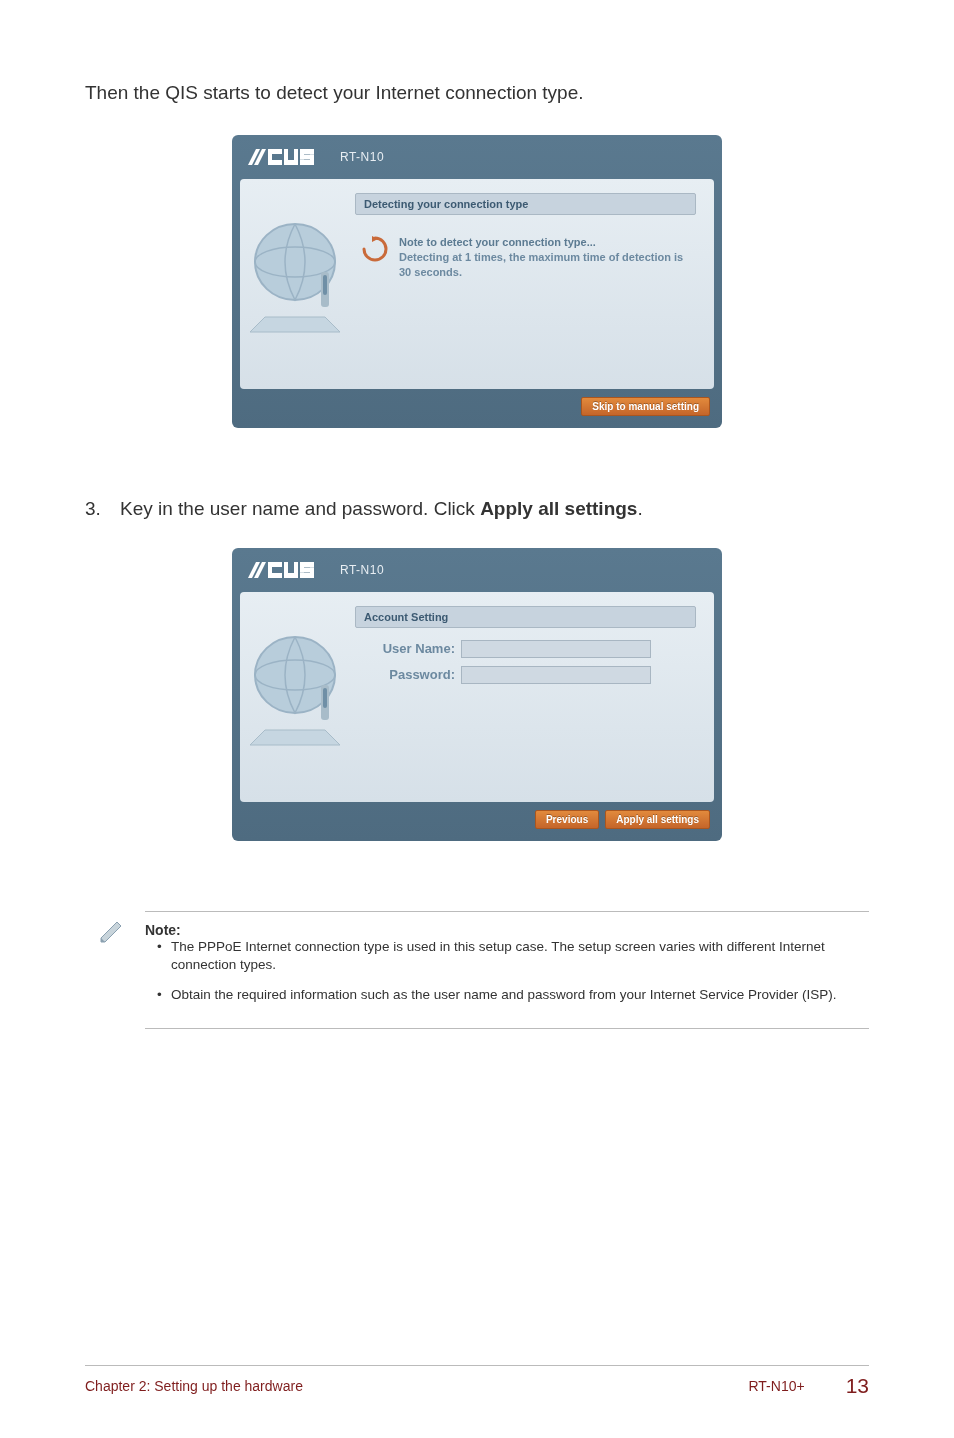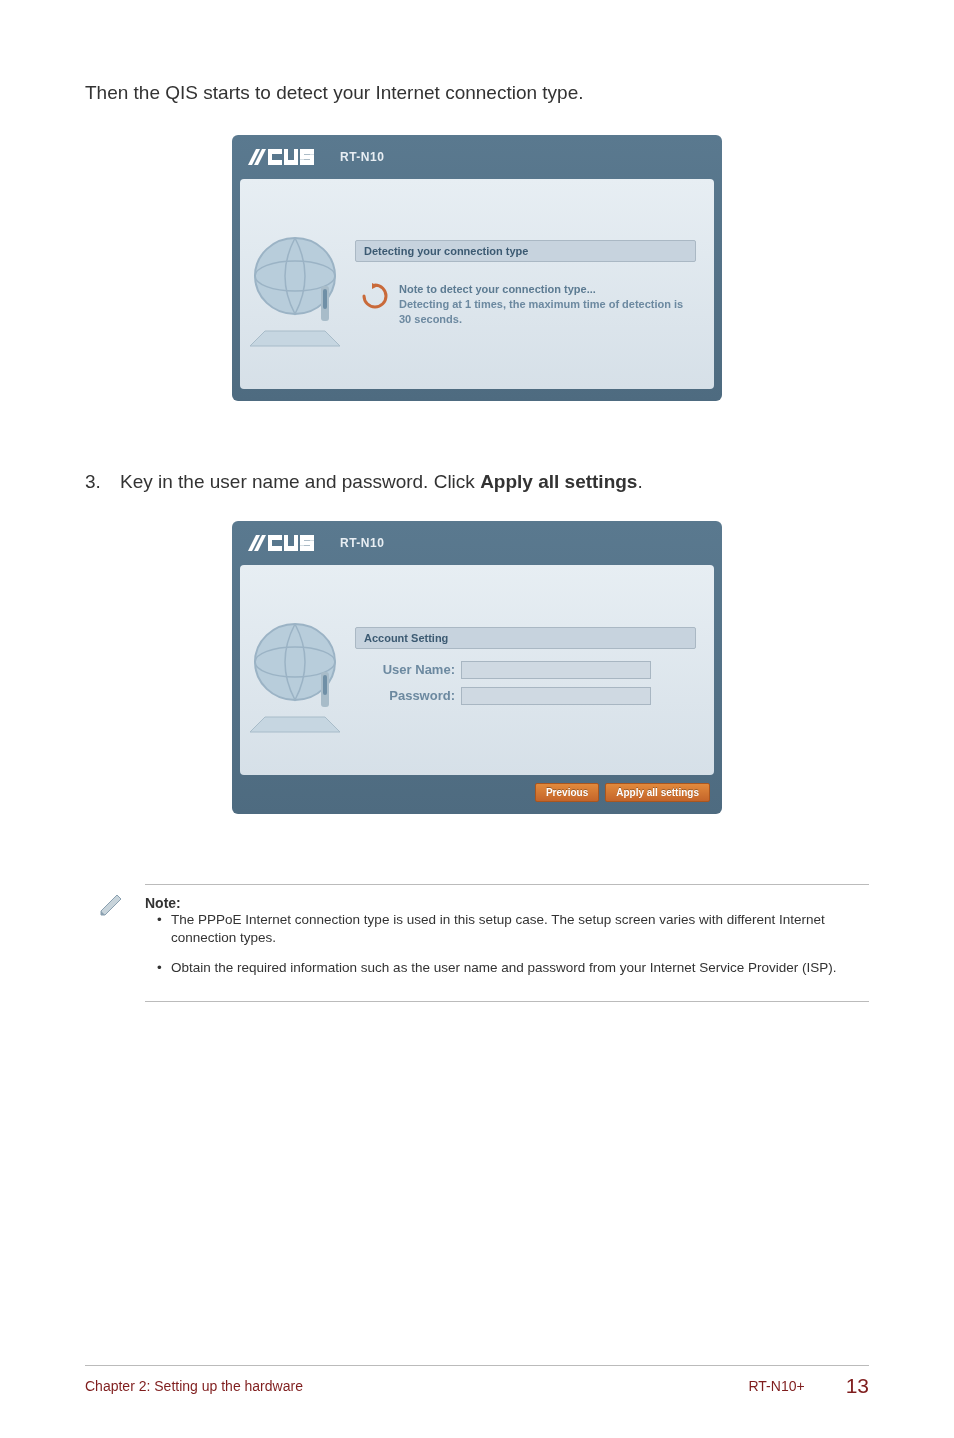--- a/index.html
+++ b/index.html
@@ -33,32 +33,31 @@
   }
   .asus-logo {
     display: flex;
     align-items: center;
     gap: 8px;
   }
   .asus-logo svg { width: 86px; height: 20px; }
   .product-tag {
     font-size: 12px;
     color: #e8eef3;
-    font-weight: bold;
+    font-weight: normal;
     letter-spacing: 0.5px;
   }
   .qis-body {
     margin: 0 8px;
     background: linear-gradient(#e7eef3 0%, #d6e0e8 100%);
     border-radius: 4px;
     display: flex;
     min-height: 210px;
     padding: 10px 10px 10px 0;
     position: relative;
-    align-items: center;
   }
   .globe-col {
     width: 115px;
     display: flex;
     align-items: flex-start;
     justify-content: center;
     padding-top: 28px;
   }
   .globe-icon svg { width: 105px; height: 130px; }
   .content-col { flex: 1; padding: 4px 8px 4px 0; }
@@ -236,20 +235,23 @@
             <polygon points="11,1 17,4 11,7" fill="#c96a3a"></polygon>
           </svg>
         </span>
         <div class="detect-text">
           <div class="detect-highlight">Note to detect your connection type...</div>
           <div>Detecting at 1 times, the maximum time of detection is 30 seconds.</div>
         </div>
       </div>
     </div>
   </div>
+  <div class="qis-footer">
+    <button class="orange-btn">Skip to manual setting</button>
+  </div>
 </div>
 
 <div class="step-row">
   <span class="step-num">3.</span>
   <span class="step-text">
     <span>Key in the user name and password. Click </span><strong>Apply all settings</strong><span>.</span>
   </span>
 </div>
 
 <div class="qis-panel">

